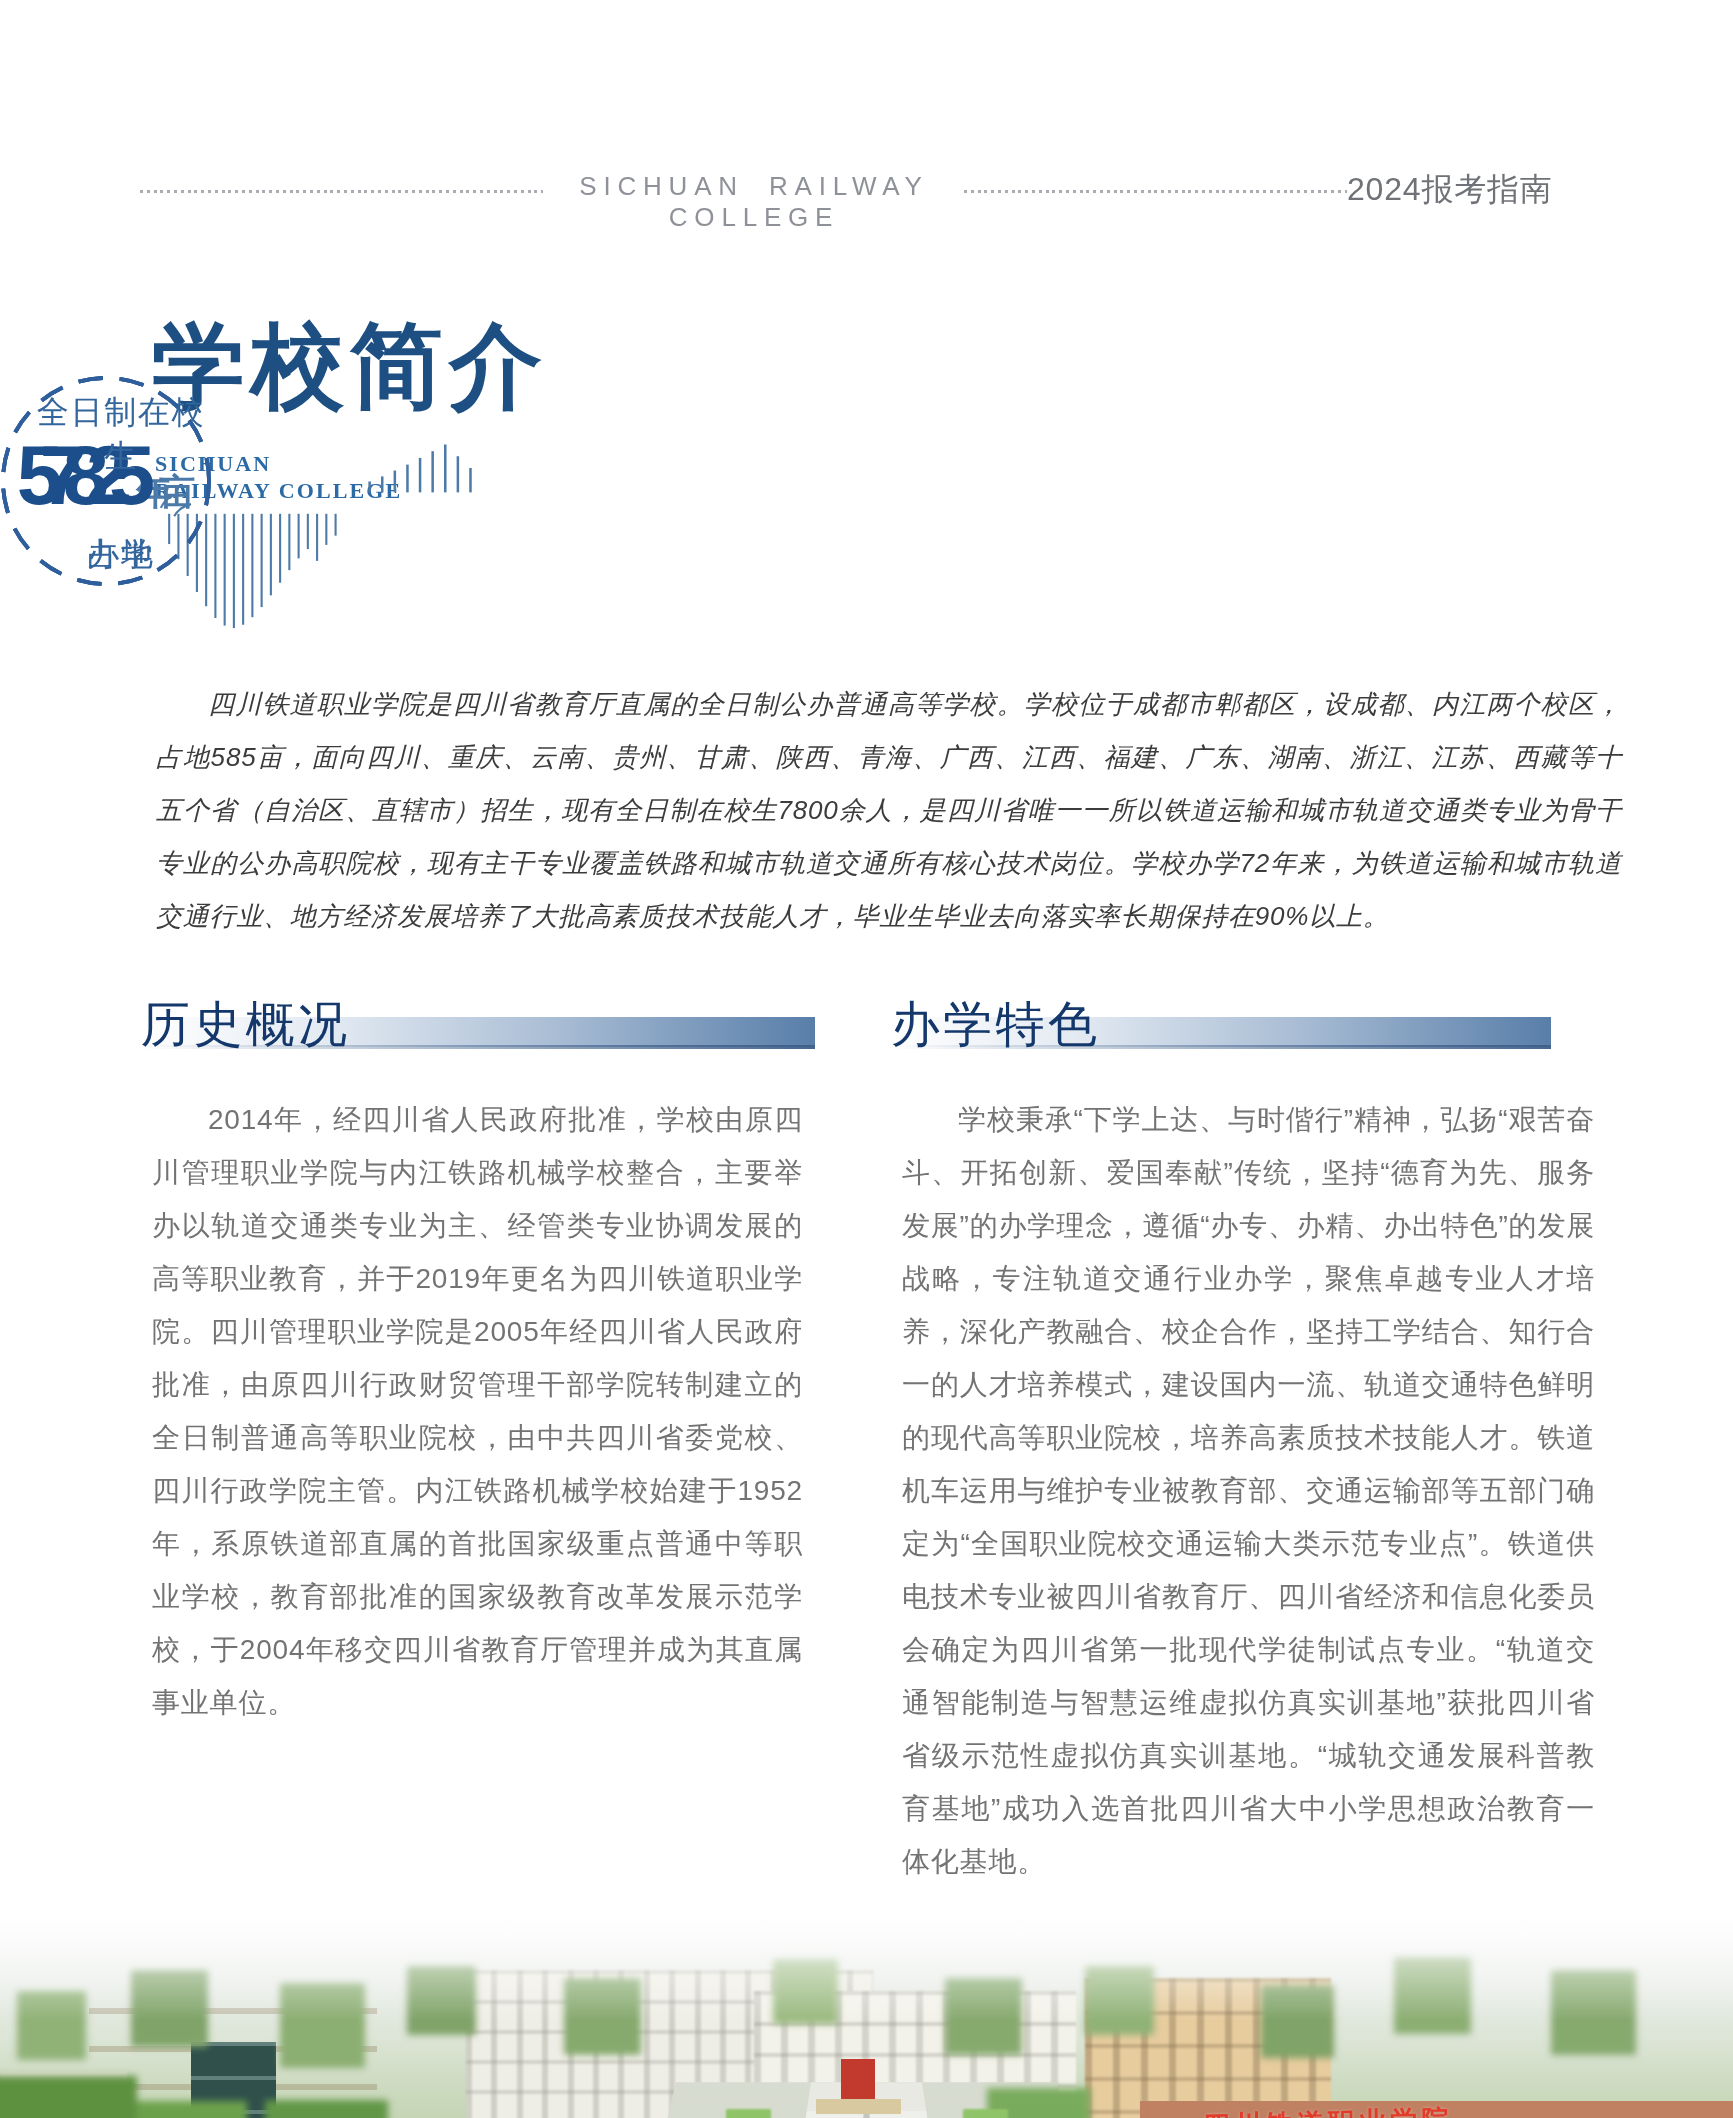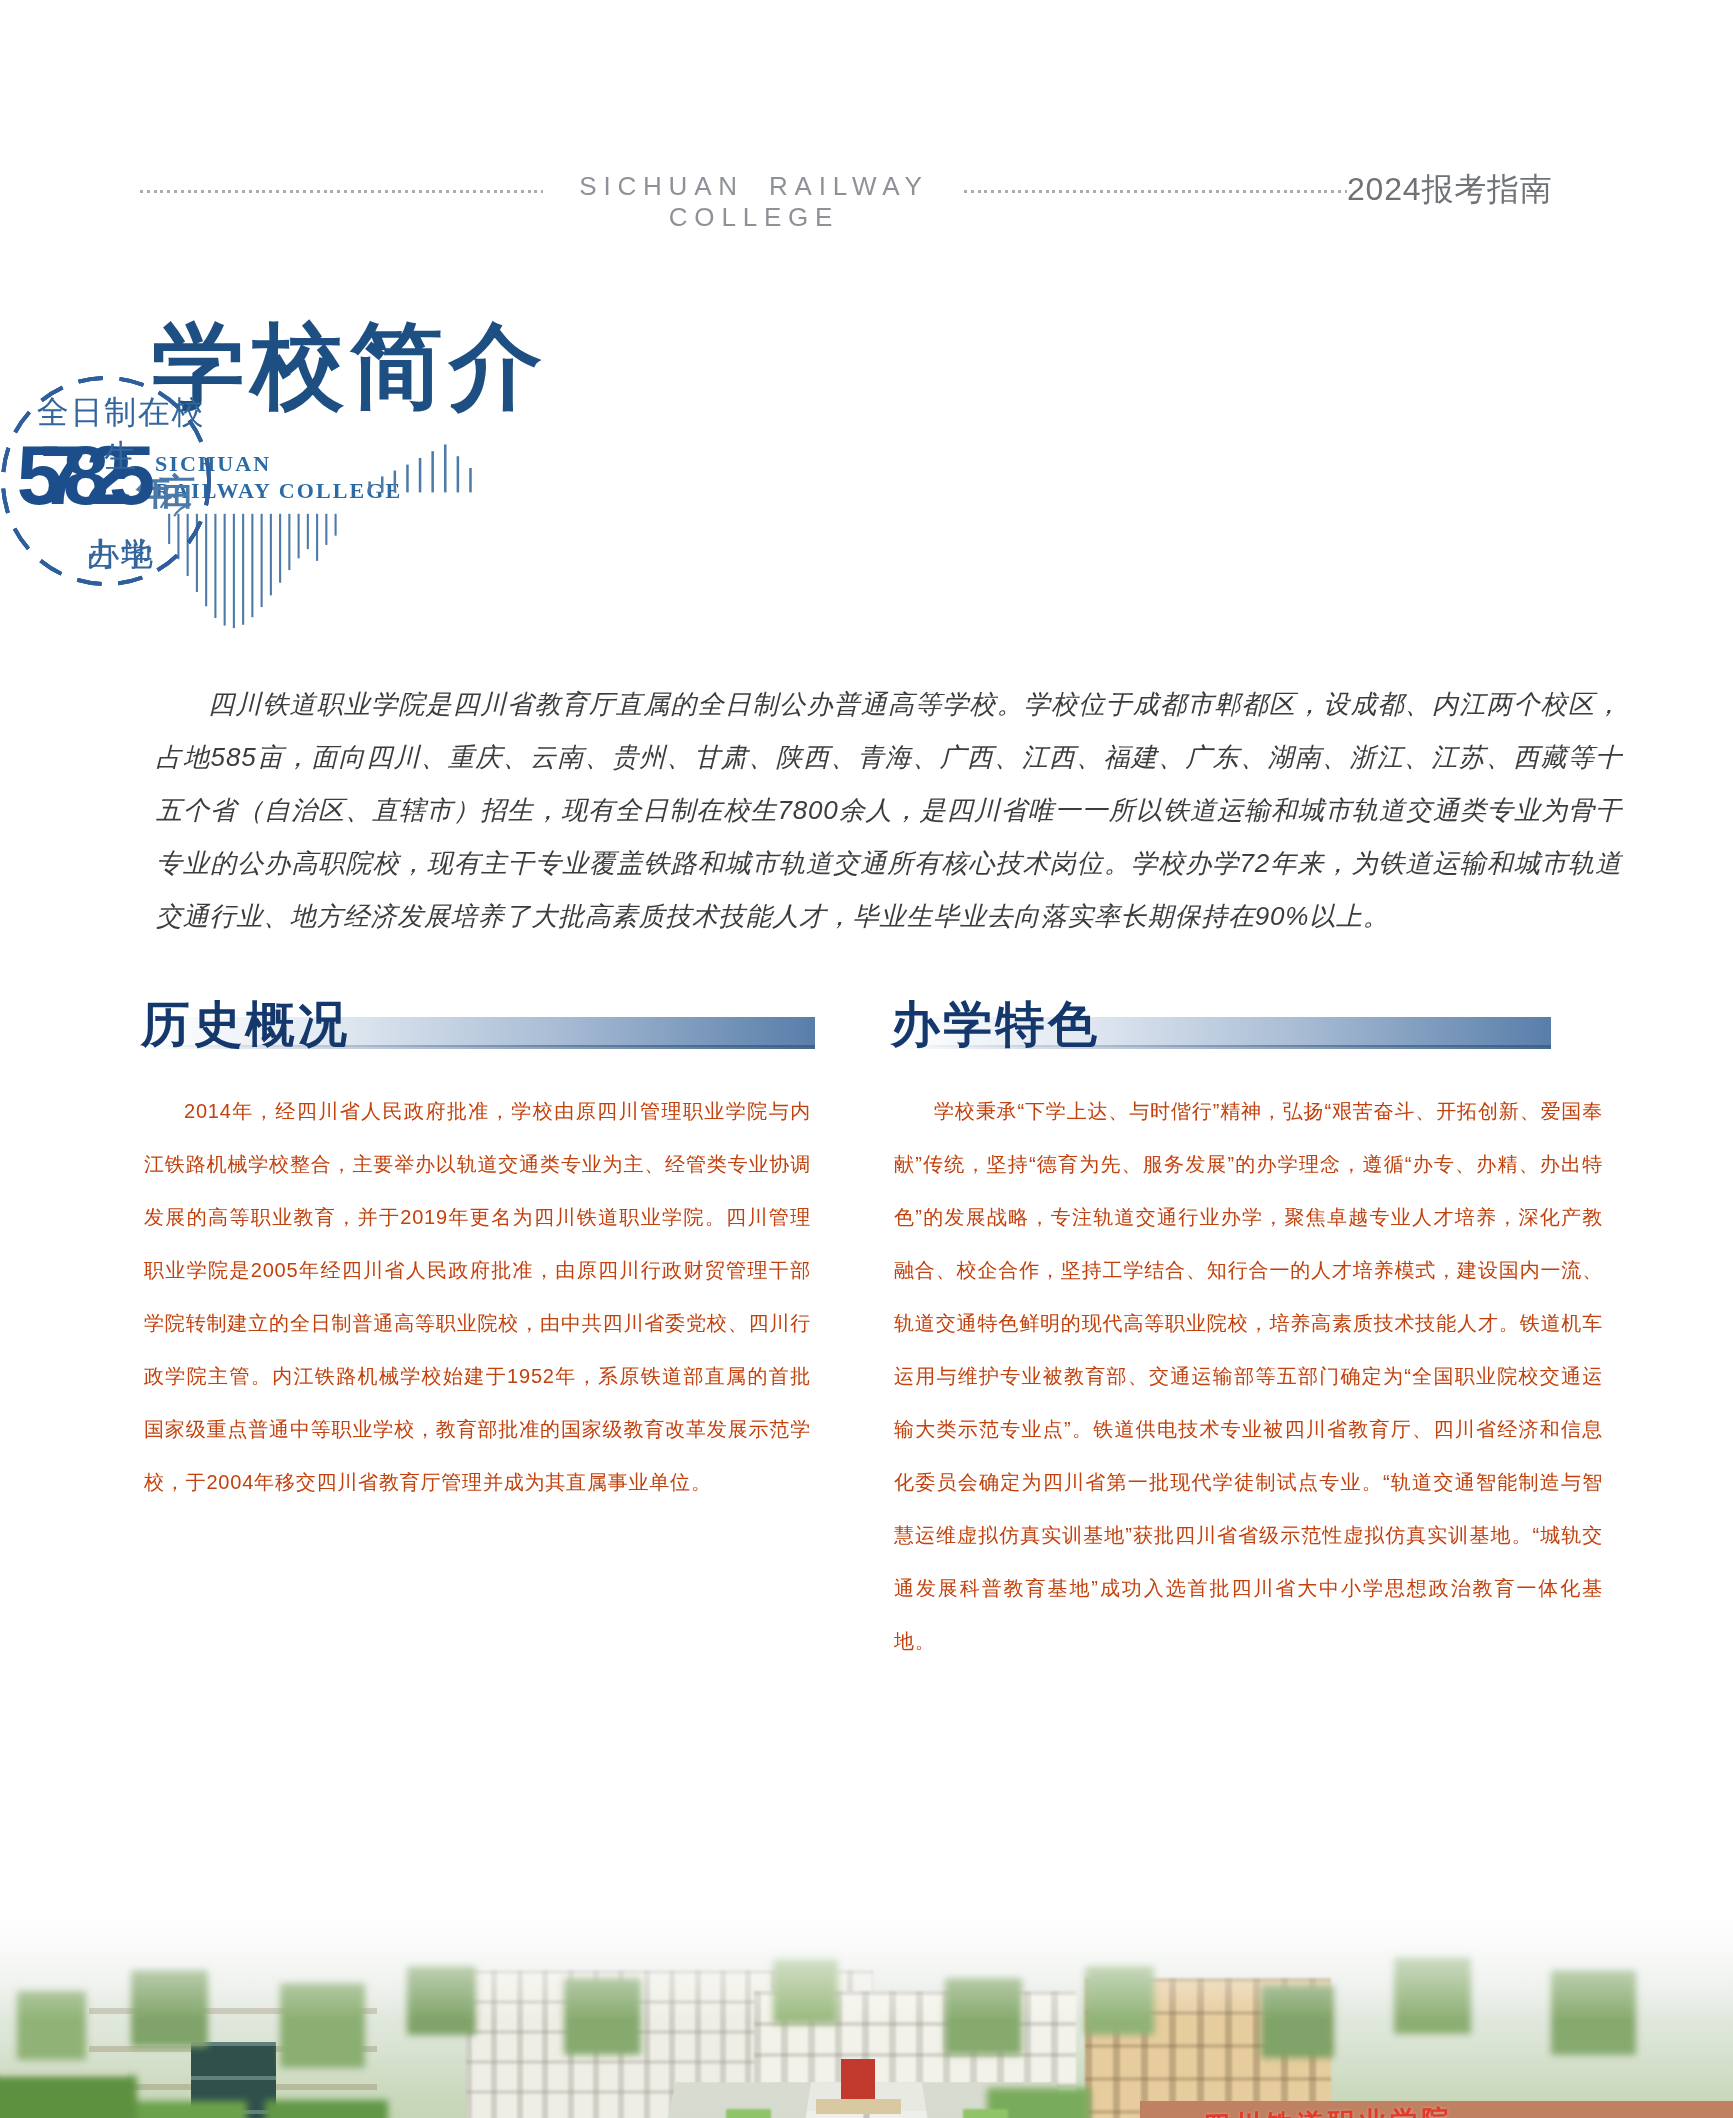--- a/index.html
+++ b/index.html
@@ -50,24 +50,24 @@
   .col{position:absolute;top:997px;}
   .col-left{left:140px;width:675px;}
   .col-right{left:890px;width:717px;}
   .sec-head{position:relative;height:75px;}
   .sec-bar{position:absolute;left:0;top:19.5px;height:30.5px;width:100%;
            background:linear-gradient(90deg,#ffffff 0%,#e3eaf2 28%,#a8bcd4 62%,#587ea9 100%);}
   .col-right .sec-bar{width:661px;}
   .sec-bar-edge{position:absolute;left:0;top:48px;height:4.2px;width:100%;
            background:linear-gradient(90deg,rgba(70,105,150,0) 0%,rgba(62,95,138,0.95) 100%);}
   .col-right .sec-bar-edge{width:661px;}
-  .sec-title{position:absolute;left:0.8px;top:-5.1px;margin:0;font-size:49px;font-weight:700;
+  .sec-title{position:absolute;left:0.8px;top:-5.1px;margin:0;font-size:49px;font-weight:400;
              color:#14386b;letter-spacing:3.4px;}
-  .sec-body{margin:4px;padding-top:9.3px;font-size:20px;line-height:53px;letter-spacing:0.8px;
-            text-align:justify;text-indent:2em;color:#c2410c;}
+  .sec-body{margin:12px;padding-top:9.3px;font-size:28px;line-height:53px;letter-spacing:0.8px;
+            text-align:justify;text-indent:2em;color:#737373;}
 
   
   .photo{position:absolute;left:0;top:1919px;width:1733px;height:544px;overflow:hidden;
          background:linear-gradient(180deg,#f1f3f1 0%,#e8ece7 12%,#dce5d6 22%,#cbd9bd 32%,
                     #b7cda4 46%,#a2c08c 62%,#93b67c 100%);}
   .ph{position:absolute;}
   .bldg-white.a{left:466px;top:51px;width:407px;height:161px;background-color:#efeee6;
      background-image:repeating-linear-gradient(90deg,rgba(150,150,140,.35) 0 6px,transparent 6px 25.4px),
                       repeating-linear-gradient(180deg,rgba(150,150,140,.3) 0 4.2px,transparent 4.2px 30px);
      filter:blur(0.8px);}

